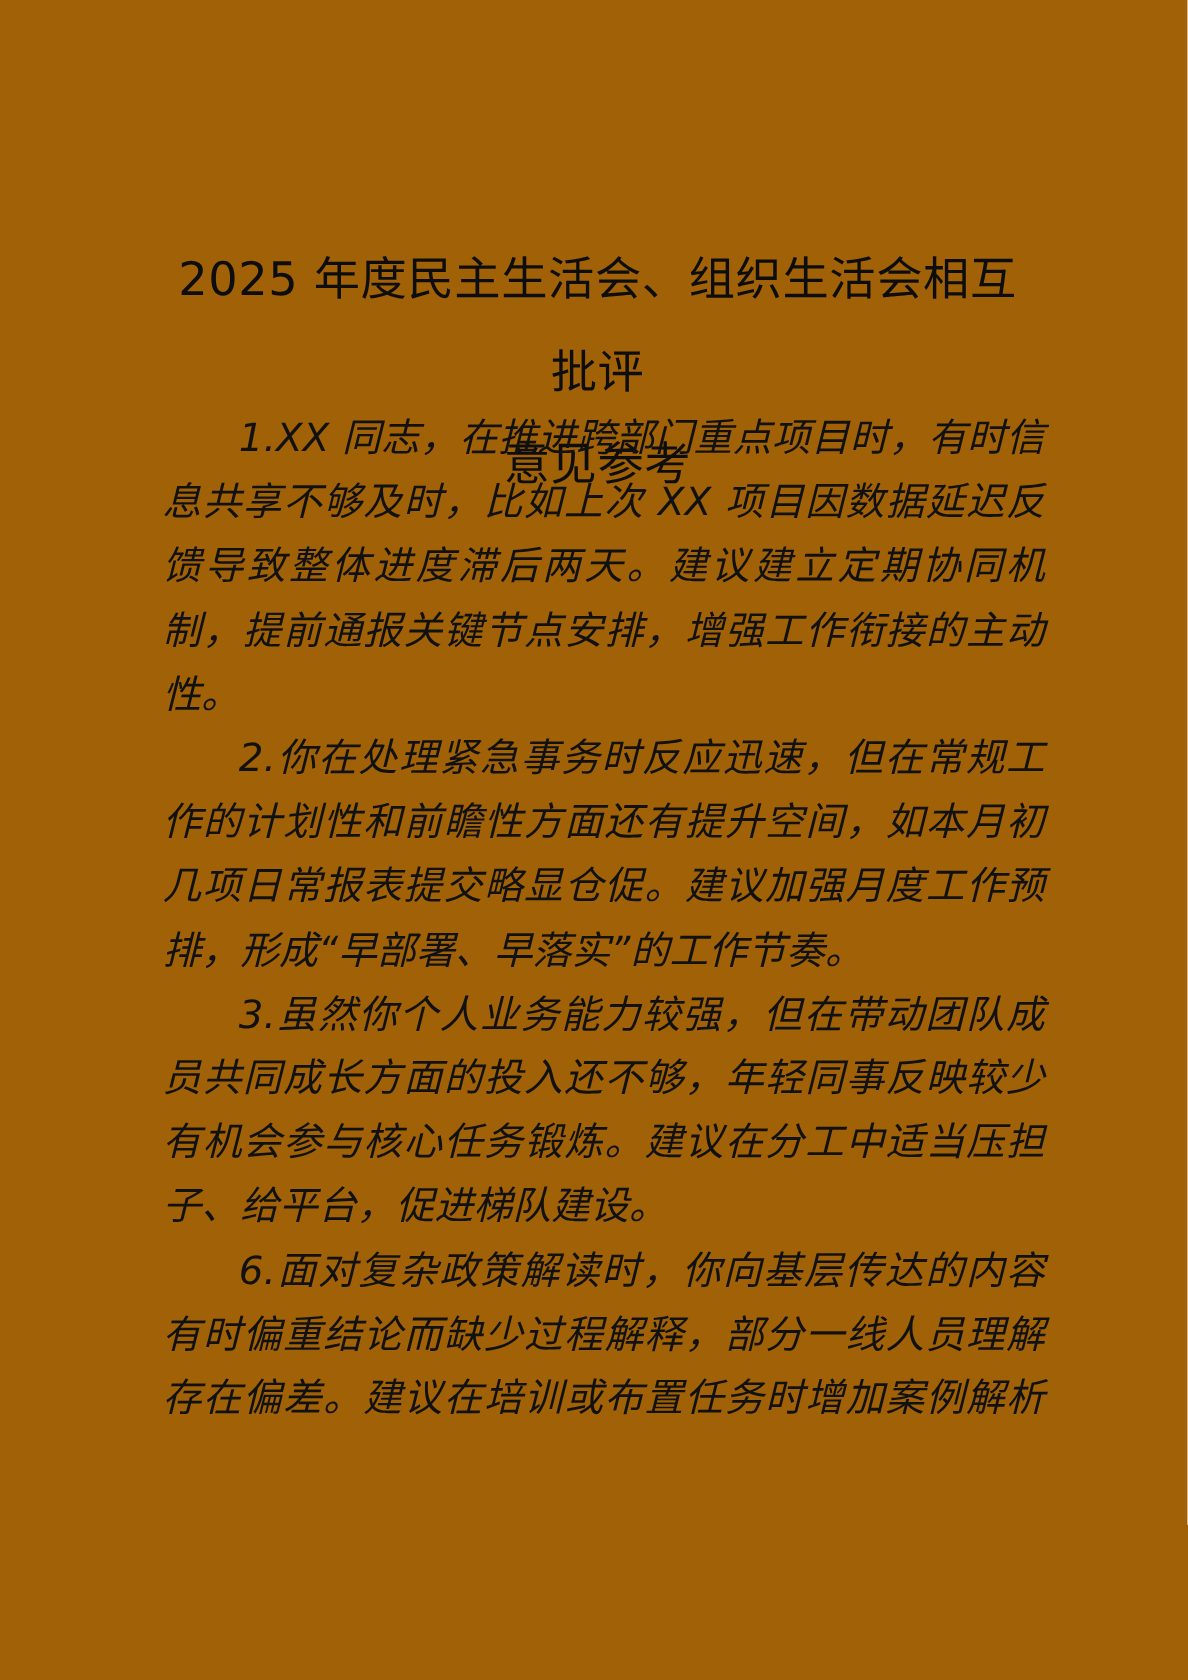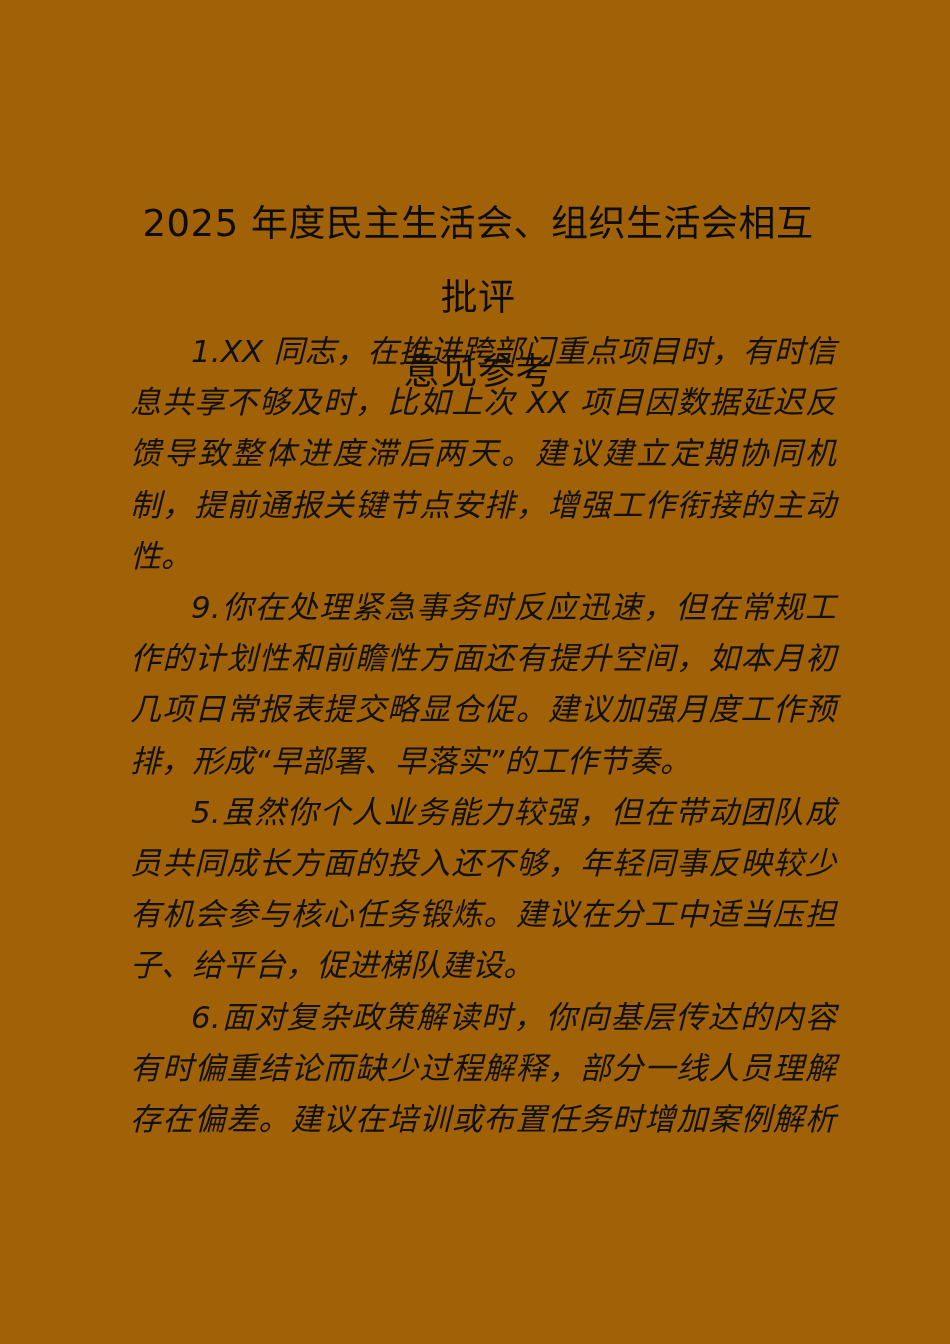--- a/index.html
+++ b/index.html
@@ -82,22 +82,22 @@
 <div class="page">
 
   <h1 class="doc-title">2025 年度民主生活会、组织生活会相互批评
 意见参考</h1>
 
   <div class="body-clip">
     <div class="doc-body">
 
       <p class="para">1.XX 同志，在推进跨部门重点项目时，有时信息共享不够及时，比如上次 XX 项目因数据延迟反馈导致整体进度滞后两天。建议建立定期协同机制，提前通报关键节点安排，增强工作衔接的主动性。</p>
 
-      <p class="para">9.你在处理紧急事务时反应迅速，但在常规工作的计划性和前瞻性方面还有提升空间，如本月初几项日常报表提交略显仓促。建议加强月度工作预排，形成“早部署、早落实”的工作节奏。</p>
+      <p class="para">2.你在处理紧急事务时反应迅速，但在常规工作的计划性和前瞻性方面还有提升空间，如本月初几项日常报表提交略显仓促。建议加强月度工作预排，形成“早部署、早落实”的工作节奏。</p>
 
-      <p class="para">5.虽然你个人业务能力较强，但在带动团队成员共同成长方面的投入还不够，年轻同事反映较少有机会参与核心任务锻炼。建议在分工中适当压担子、给平台，促进梯队建设。</p>
+      <p class="para">3.虽然你个人业务能力较强，但在带动团队成员共同成长方面的投入还不够，年轻同事反映较少有机会参与核心任务锻炼。建议在分工中适当压担子、给平台，促进梯队建设。</p>
 
       <p class="para">6.面对复杂政策解读时，你向基层传达的内容有时偏重结论而缺少过程解释，部分一线人员理解存在偏差。建议在培训或布置任务时增加案例解析环节，提升政策落地的准确性。</p>
 
     </div>
   </div>
 
 </div>
 
 </body></html>

